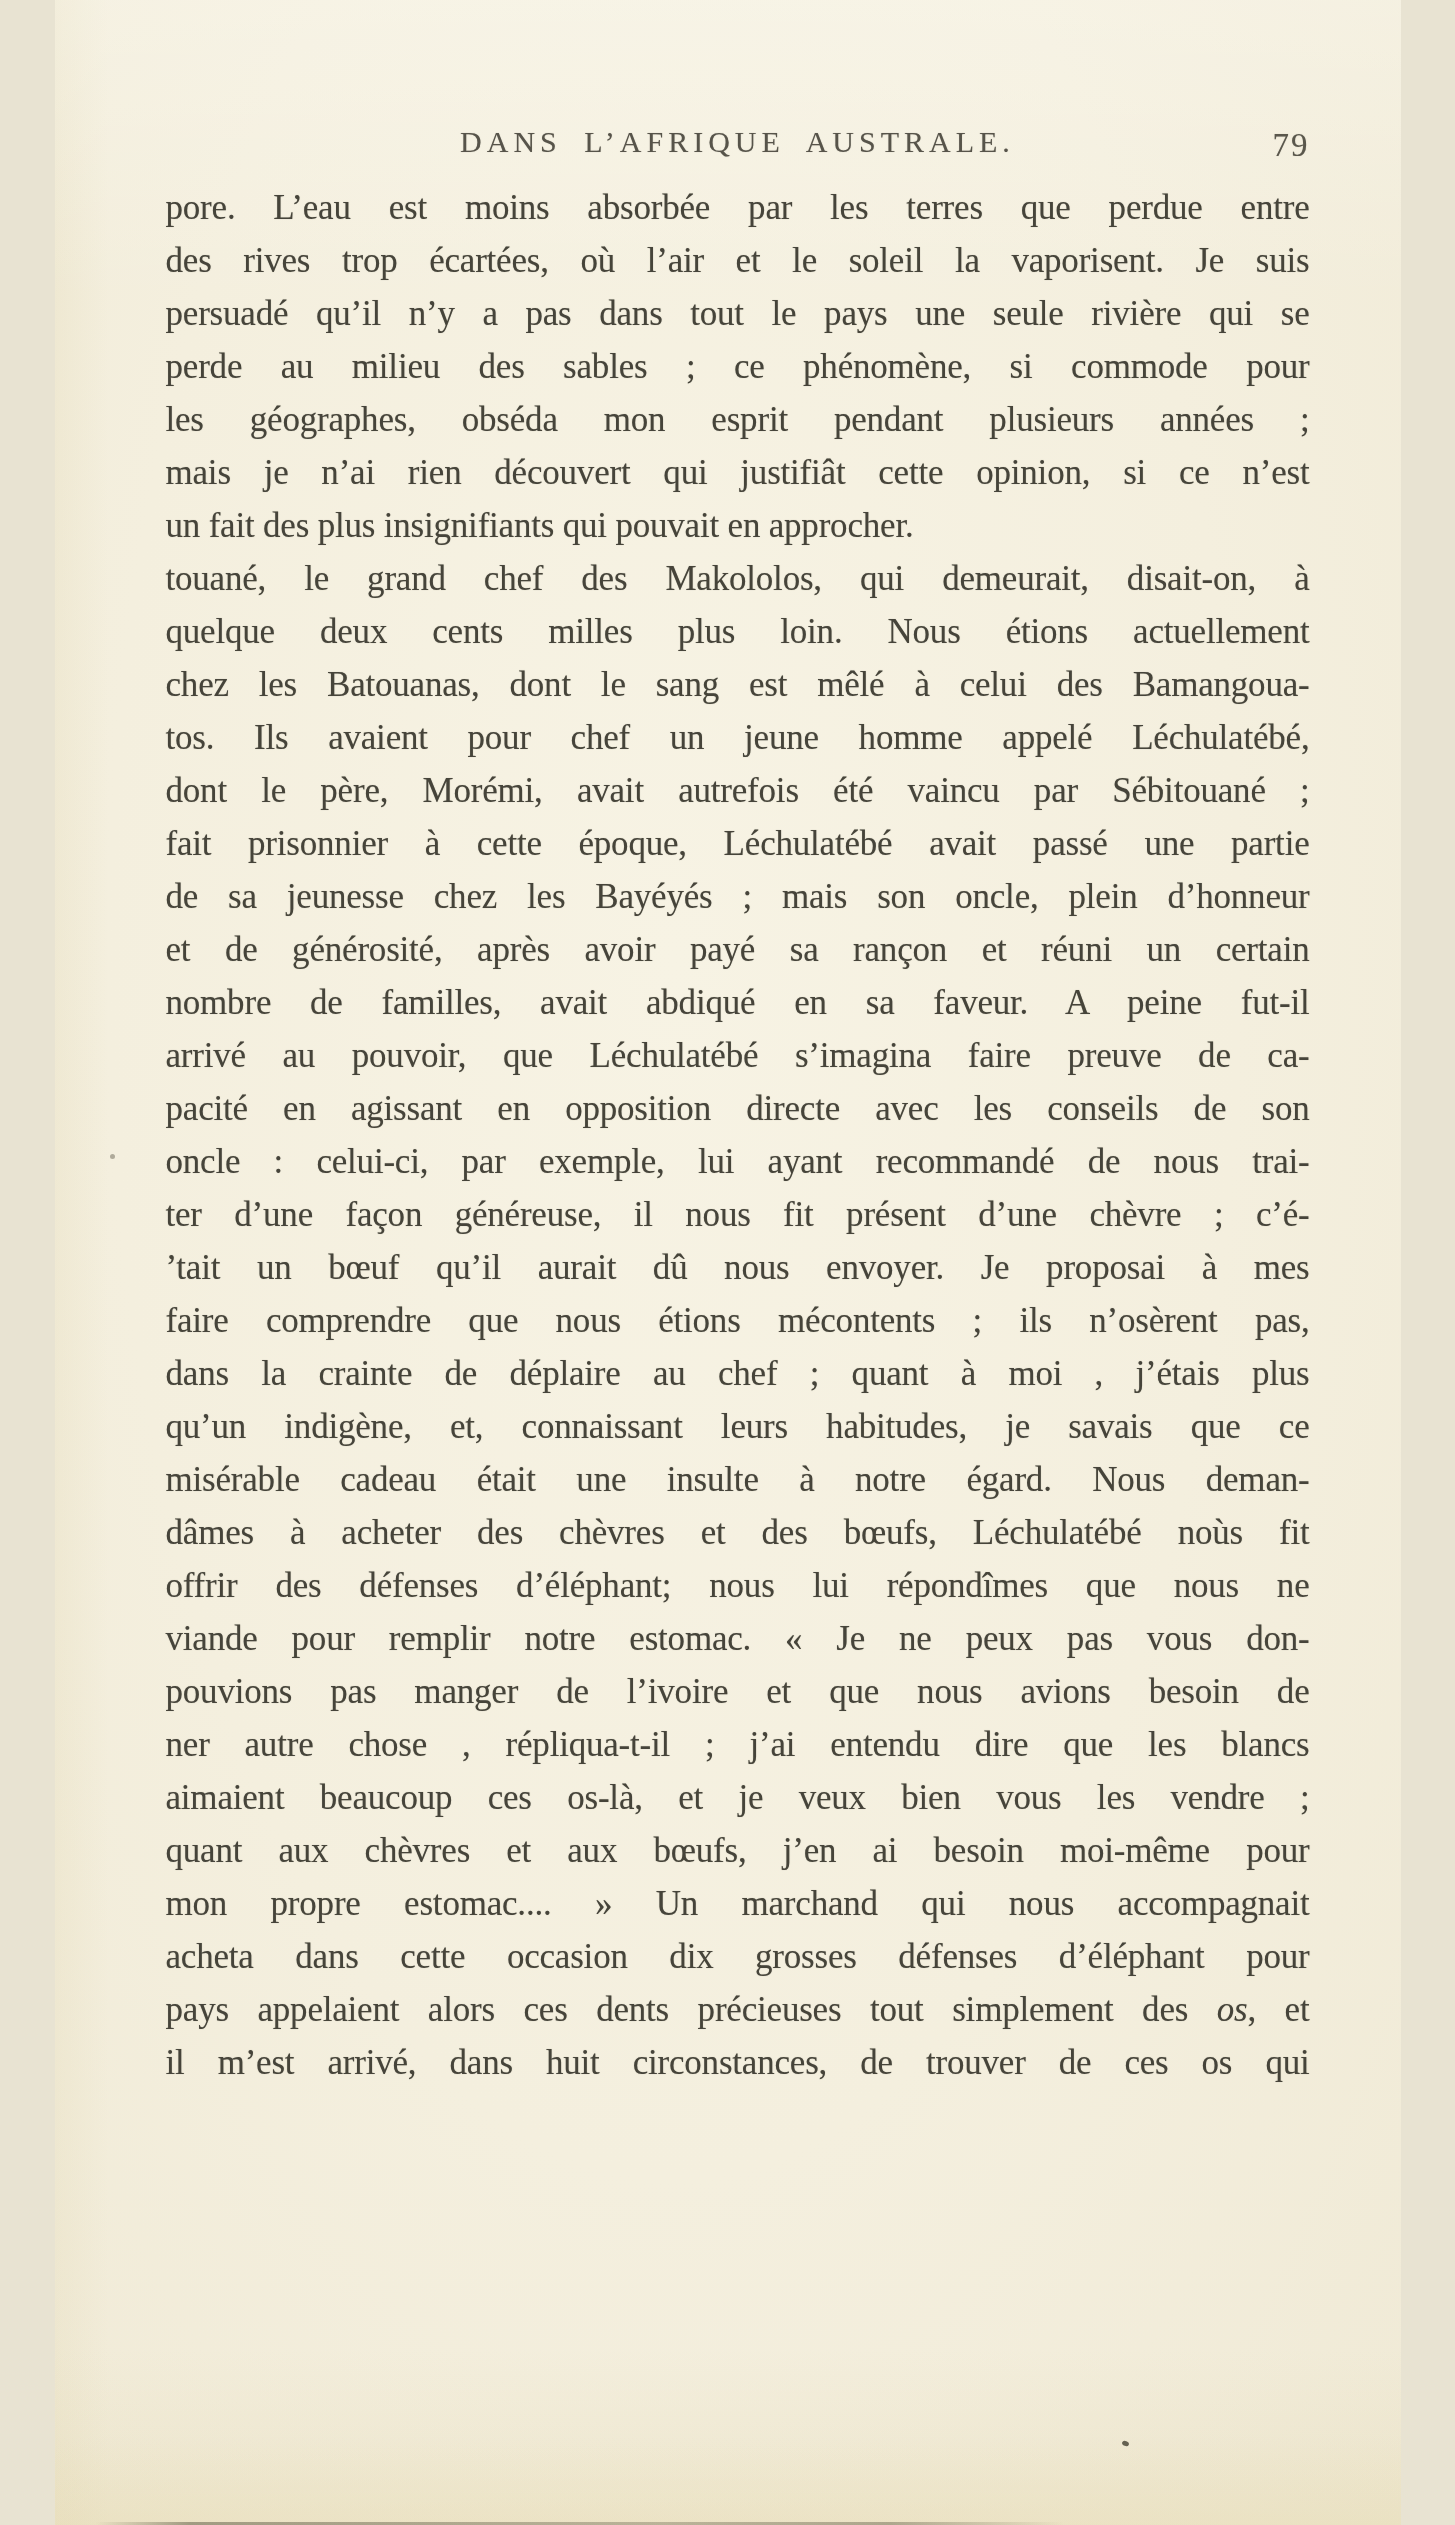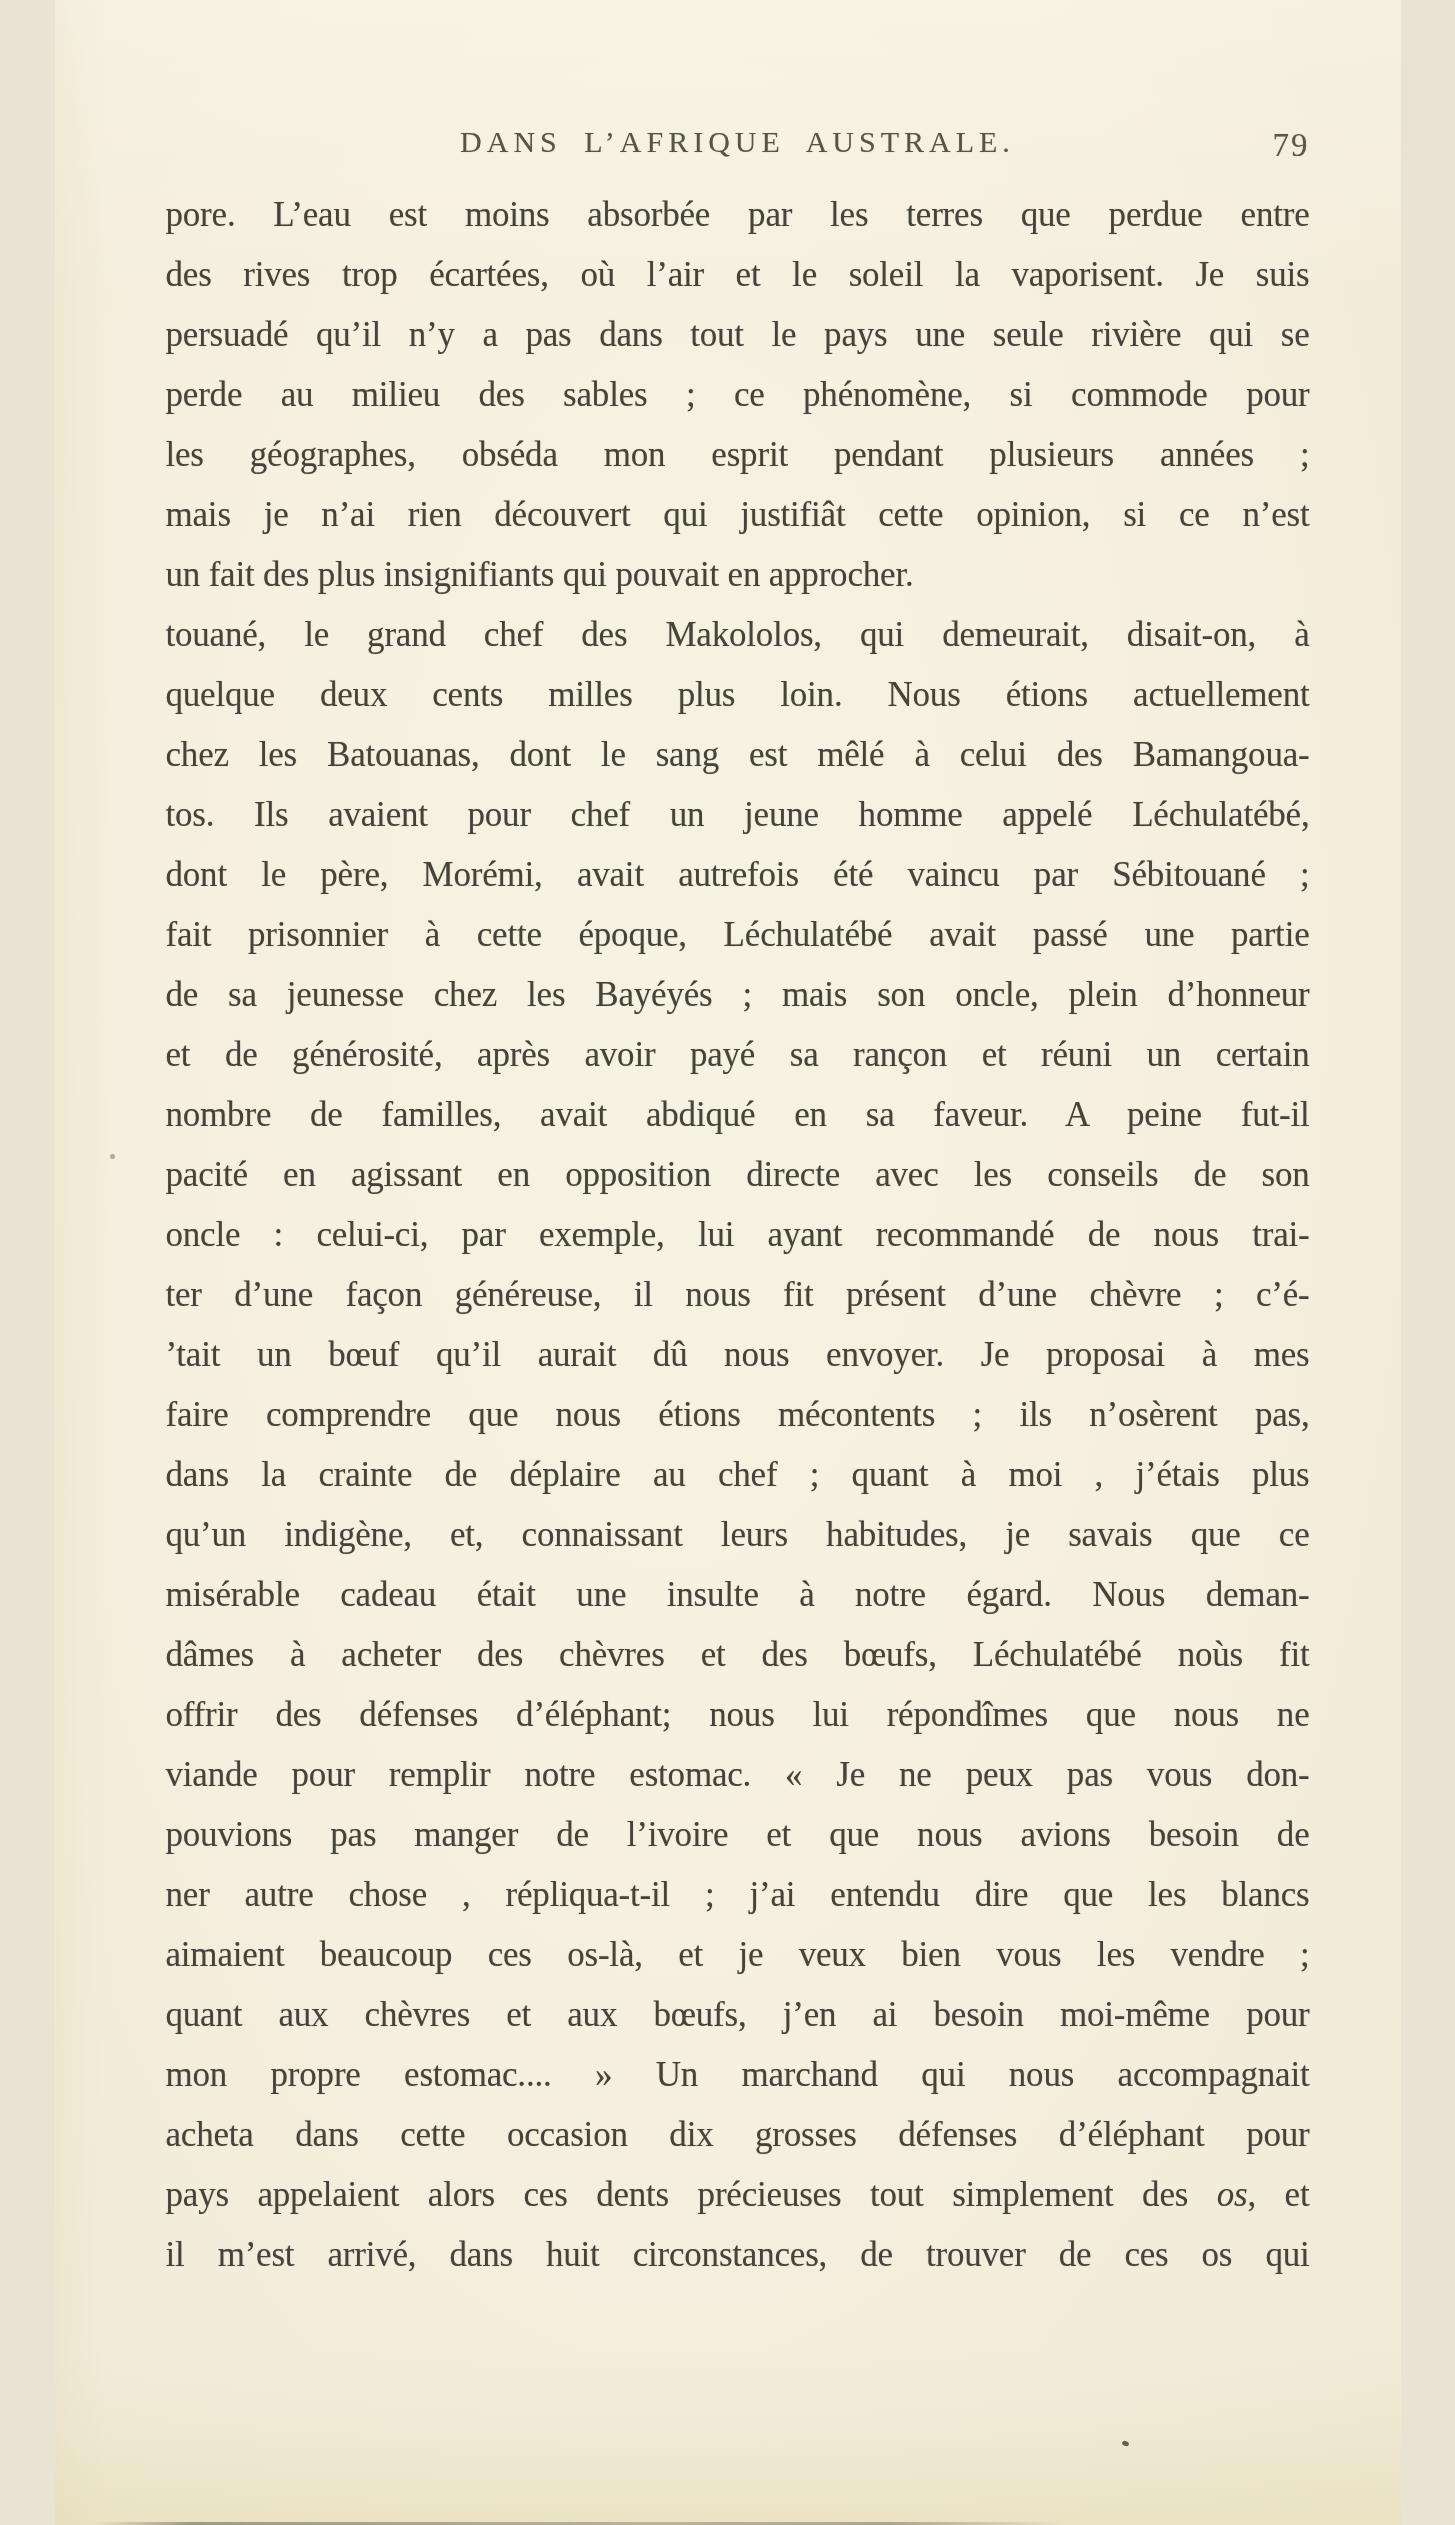--- a/index.html
+++ b/index.html
@@ -61,21 +61,20 @@
     line-height: 53px;
     letter-spacing: -0.2px;
     color: #46443a;
     text-shadow: 0 0 1px rgba(70,68,58,0.35);
   }
   .line {
     height: 53px;
     text-align: justify;
     text-align-last: justify;
     overflow: visible;
-    margin-top: 7px;
   }
   .line.indent { padding-left: 40px; }
   .line.para-end { text-align-last: left; }
   .it { font-style: italic; }
   
   .artifact { position: absolute; pointer-events: none; }
   .margin-dot {
     left: 55px; top: 1154px; width: 5px; height: 5px;
     border-radius: 50%;
     background: rgba(90,86,72,0.45);
@@ -125,20 +124,21 @@
       <div class="line para-end">un fait des plus insignifiants qui pouvait en approcher.</div>
       <div class="line">touané, le grand chef des Makololos, qui demeurait, disait-on, à</div>
       <div class="line">quelque deux cents milles plus loin. Nous étions actuellement</div>
       <div class="line">chez les Batouanas, dont le sang est mêlé à celui des Bamangoua-</div>
       <div class="line">tos. Ils avaient pour chef un jeune homme appelé Léchulatébé,</div>
       <div class="line">dont le père, Morémi, avait autrefois été vaincu par Sébitouané ;</div>
       <div class="line">fait prisonnier à cette époque, Léchulatébé avait passé une partie</div>
       <div class="line">de sa jeunesse chez les Bayéyés ; mais son oncle, plein d’honneur</div>
       <div class="line">et de générosité, après avoir payé sa rançon et réuni un certain</div>
       <div class="line">nombre de familles, avait abdiqué en sa faveur. A peine fut-il</div>
+      <div class="line">arrivé au pouvoir, que Léchulatébé s’imagina faire preuve de ca-</div>
       <div class="line">pacité en agissant en opposition directe avec les conseils de son</div>
       <div class="line">oncle : celui-ci, par exemple, lui ayant recommandé de nous trai-</div>
       <div class="line">ter d’une façon généreuse, il nous fit présent d’une chèvre ; c’é-</div>
       <div class="line">’tait un bœuf qu’il aurait dû nous envoyer. Je proposai à mes</div>
       <div class="line">faire comprendre que nous étions mécontents ; ils n’osèrent pas,</div>
       <div class="line">dans la crainte de déplaire au chef ; quant à moi , j’étais plus</div>
       <div class="line">qu’un indigène, et, connaissant leurs habitudes, je savais que ce</div>
       <div class="line">misérable cadeau était une insulte à notre égard. Nous deman-</div>
       <div class="line">dâmes à acheter des chèvres et des bœufs, Léchulatébé noùs fit</div>
       <div class="line">offrir des défenses d’éléphant; nous lui répondîmes que nous ne</div>

